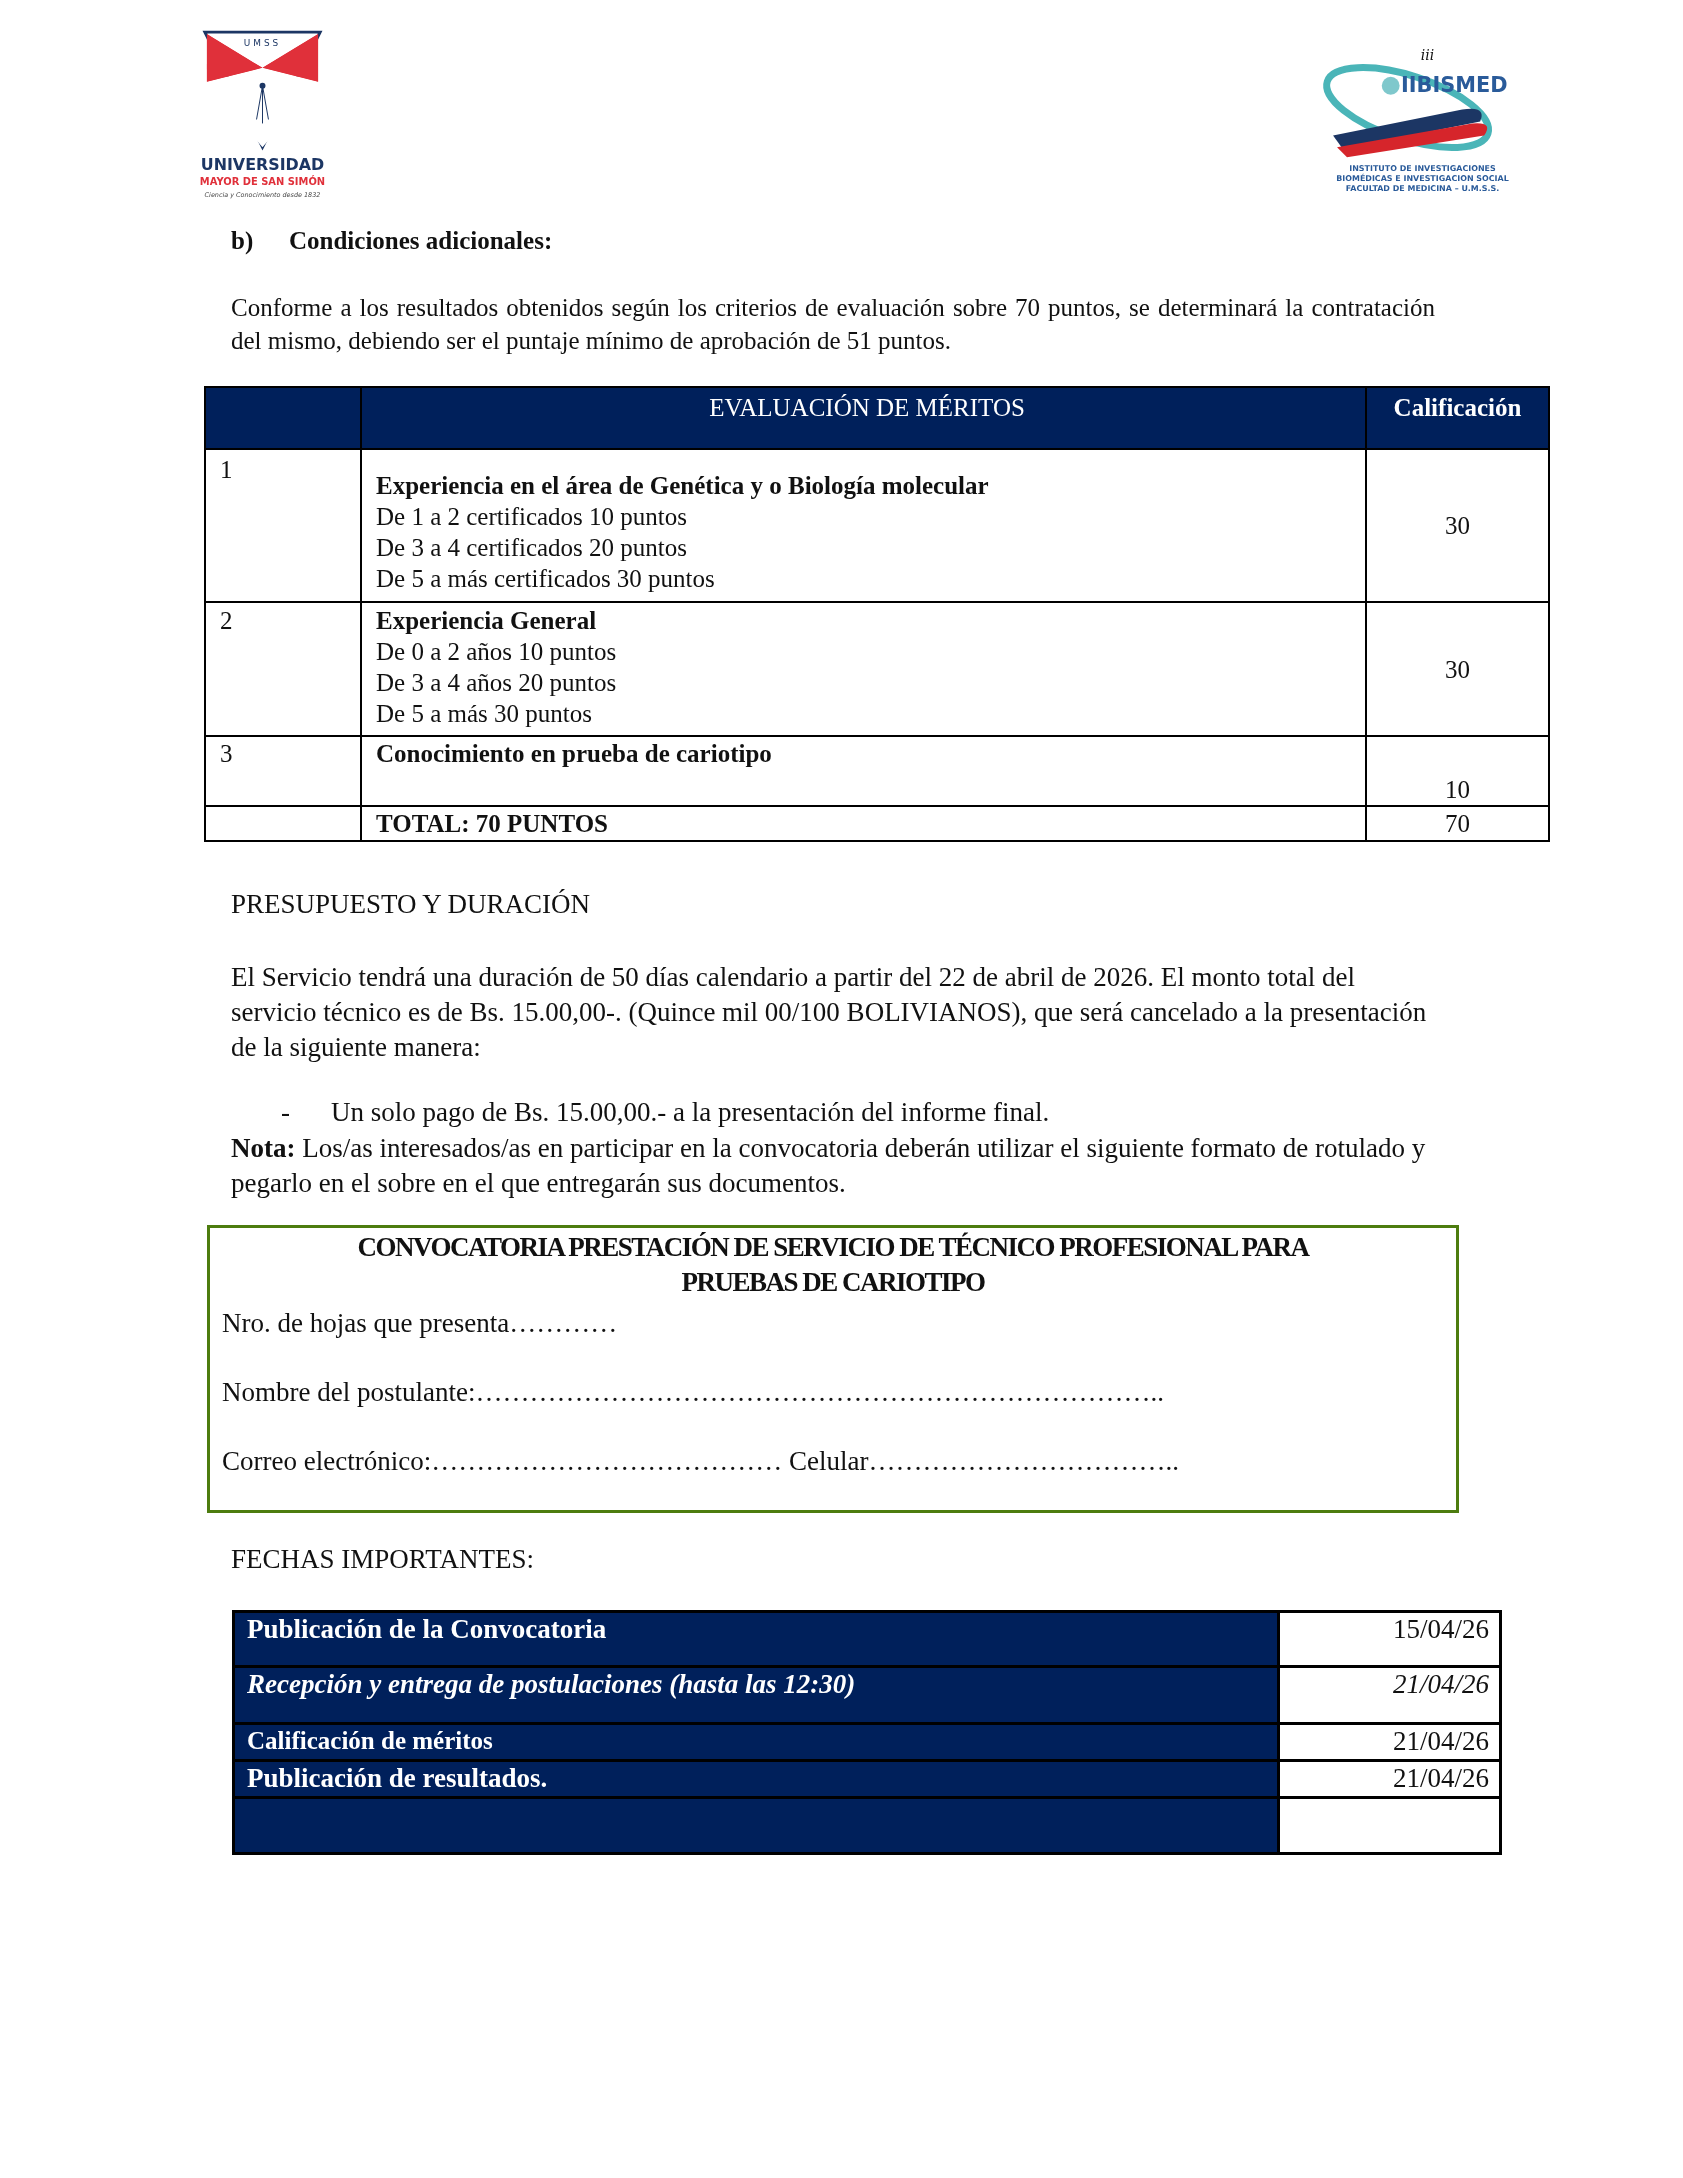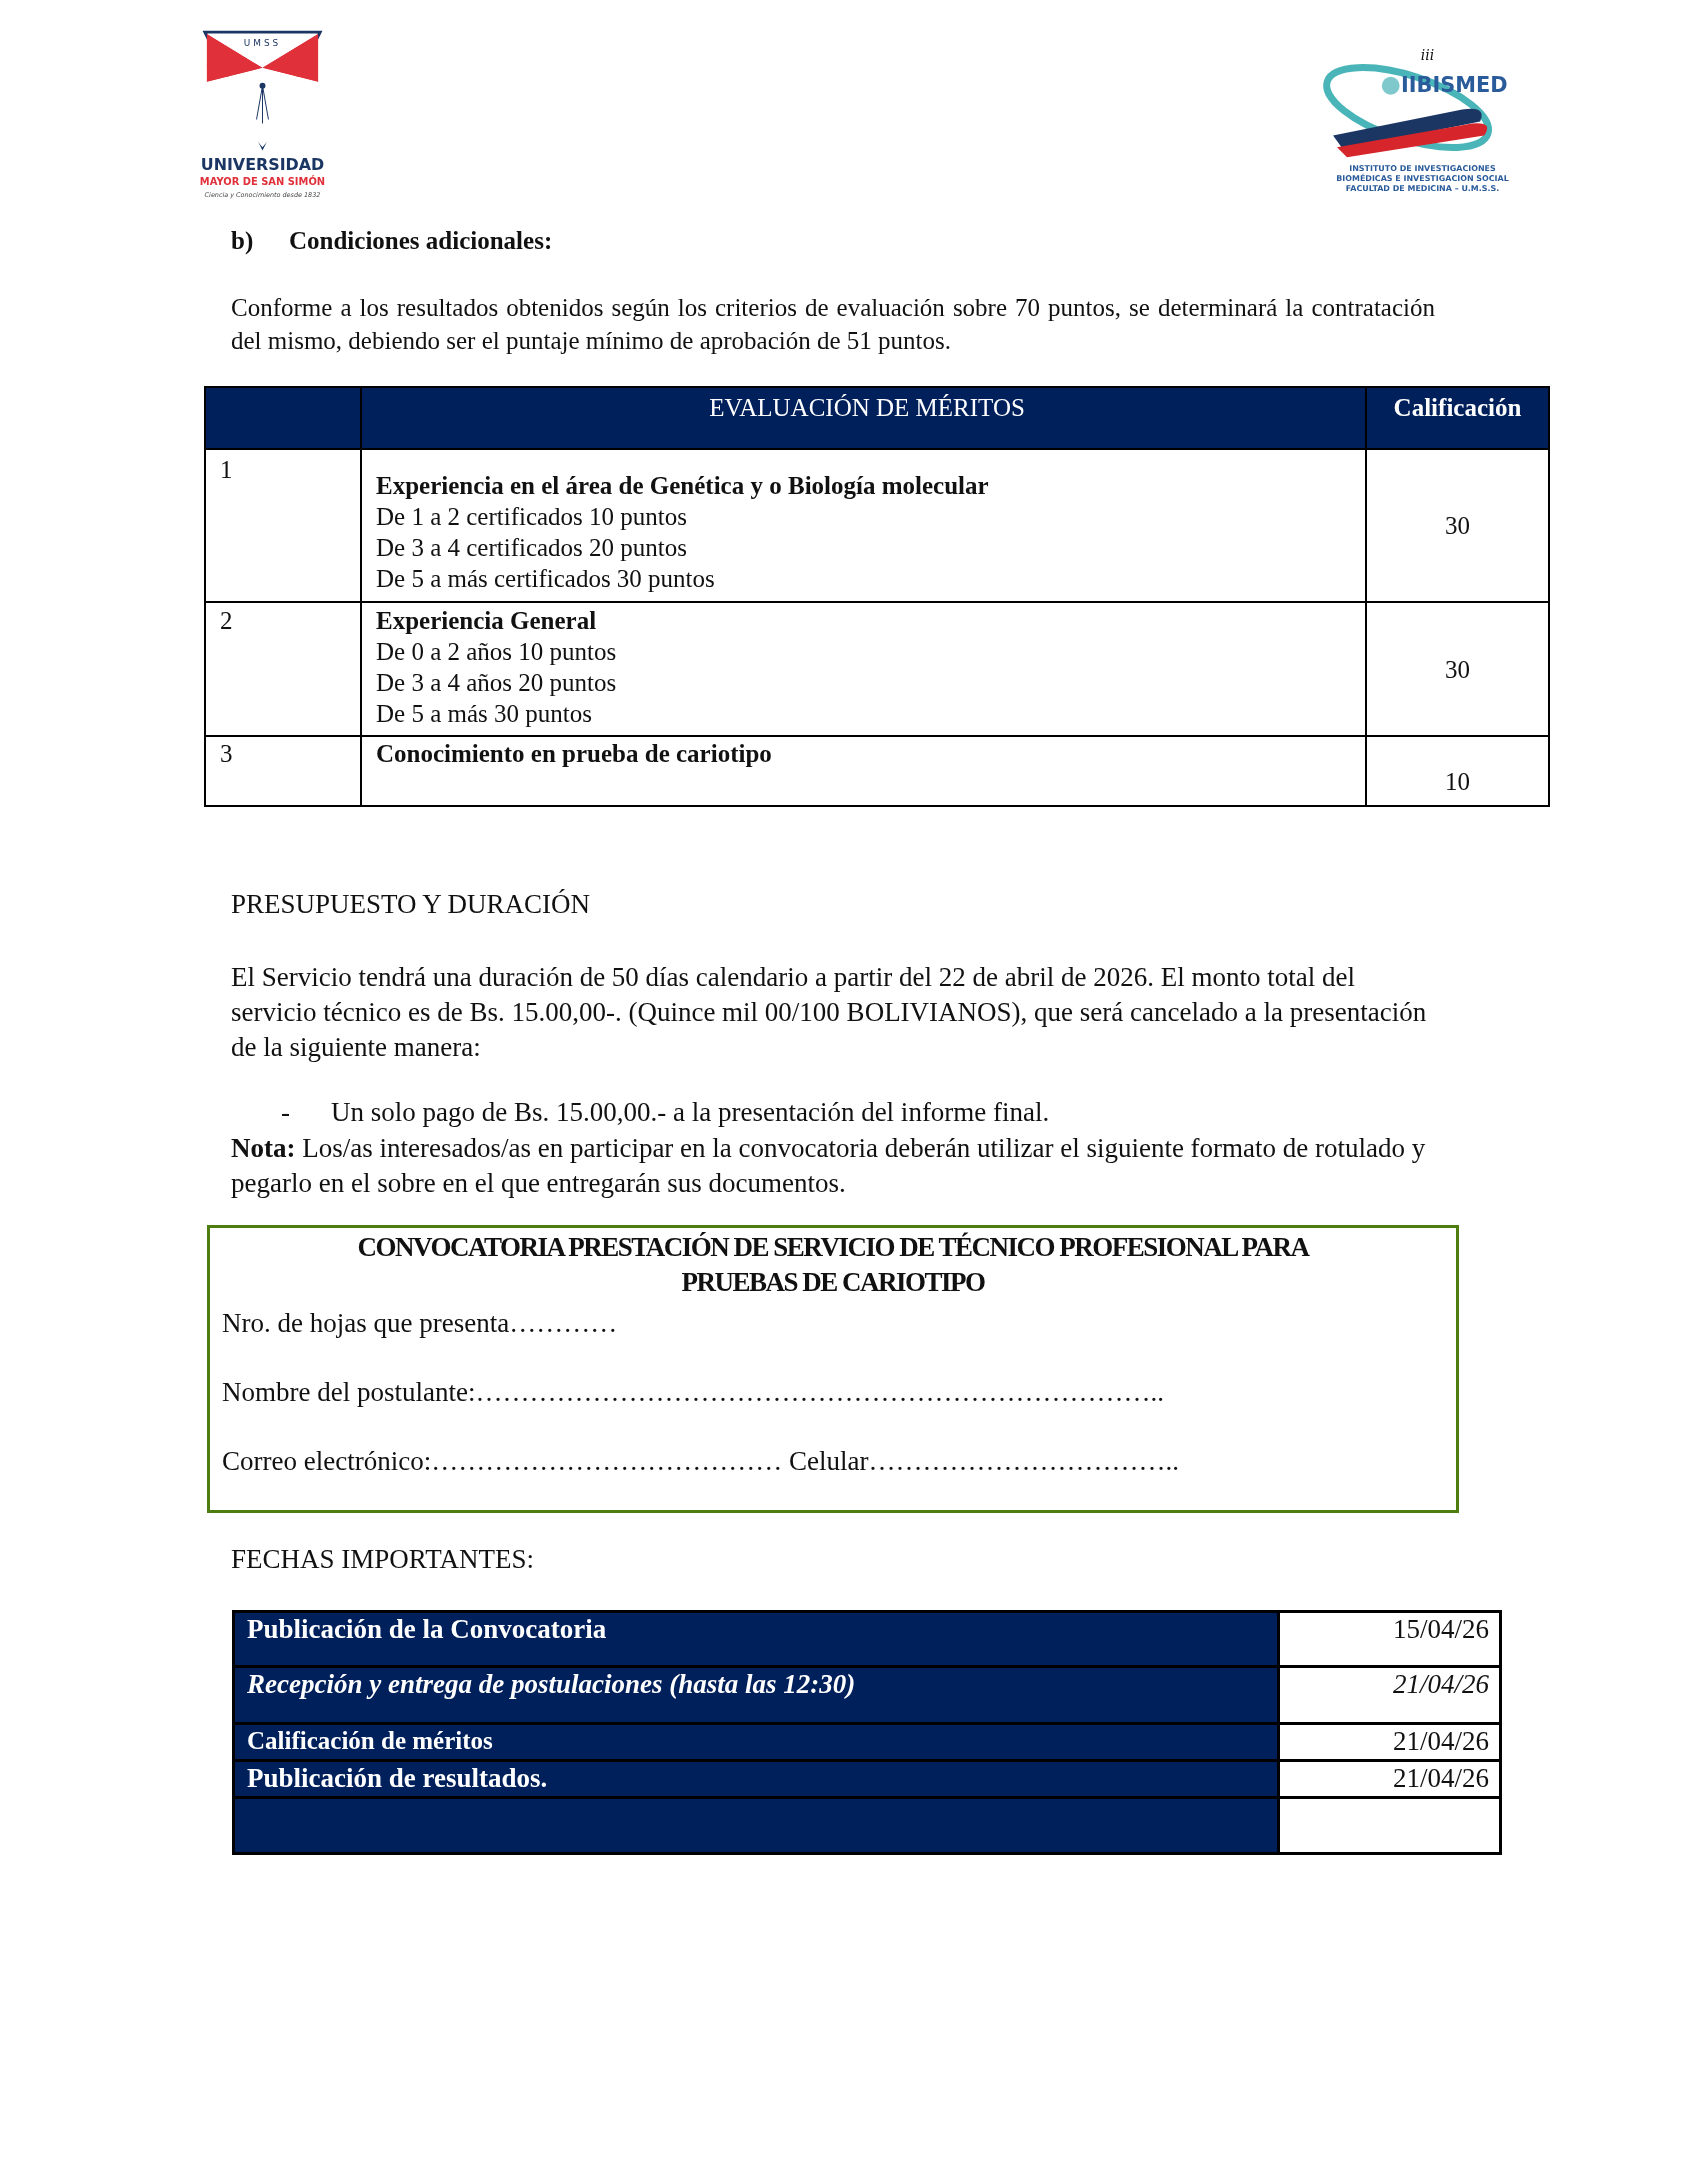--- a/index.html
+++ b/index.html
@@ -107,21 +107,26 @@
       <span>De 3 a 4 años 20 puntos</span><br>
       <span>De 5 a más 30 puntos</span>
     </td>
     <td class="c3">30</td>
   </tr>
   <tr style="height:70px;">
     <td class="c1">3</td>
     <td class="c2">
       <b>Conocimiento en prueba de cariotipo</b>
     </td>
-    <td class="c3" style="vertical-align:bottom;padding-bottom:8px;">10</td>
+    <td class="c3" style="vertical-align:bottom;padding-bottom:0;">10</td>
+  </tr>
+  <tr style="height:34px;">
+    <td class="c1"></td>
+    <td class="c2"><b>TOTAL: 70 PUNTOS</b></td>
+    <td class="c3">70</td>
   </tr>
 </tbody>
   </table>
 
 <div class="abs heading presu">PRESUPUESTO Y DURACIÓN</div>
 <div class="abs para2">El Servicio tendrá una duración de 50 días calendario a partir del 22 de abril de 2026. El monto total del servicio técnico es de Bs. 15.00,00-. (Quince mil 00/100 BOLIVIANOS), que será cancelado a la presentación de la siguiente manera:</div>
 <div class="abs bullet">
   <span class="dash">-</span>
   <span class="btxt">Un solo pago de Bs. 15.00,00.- a la presentación del informe final.</span>
 </div>

